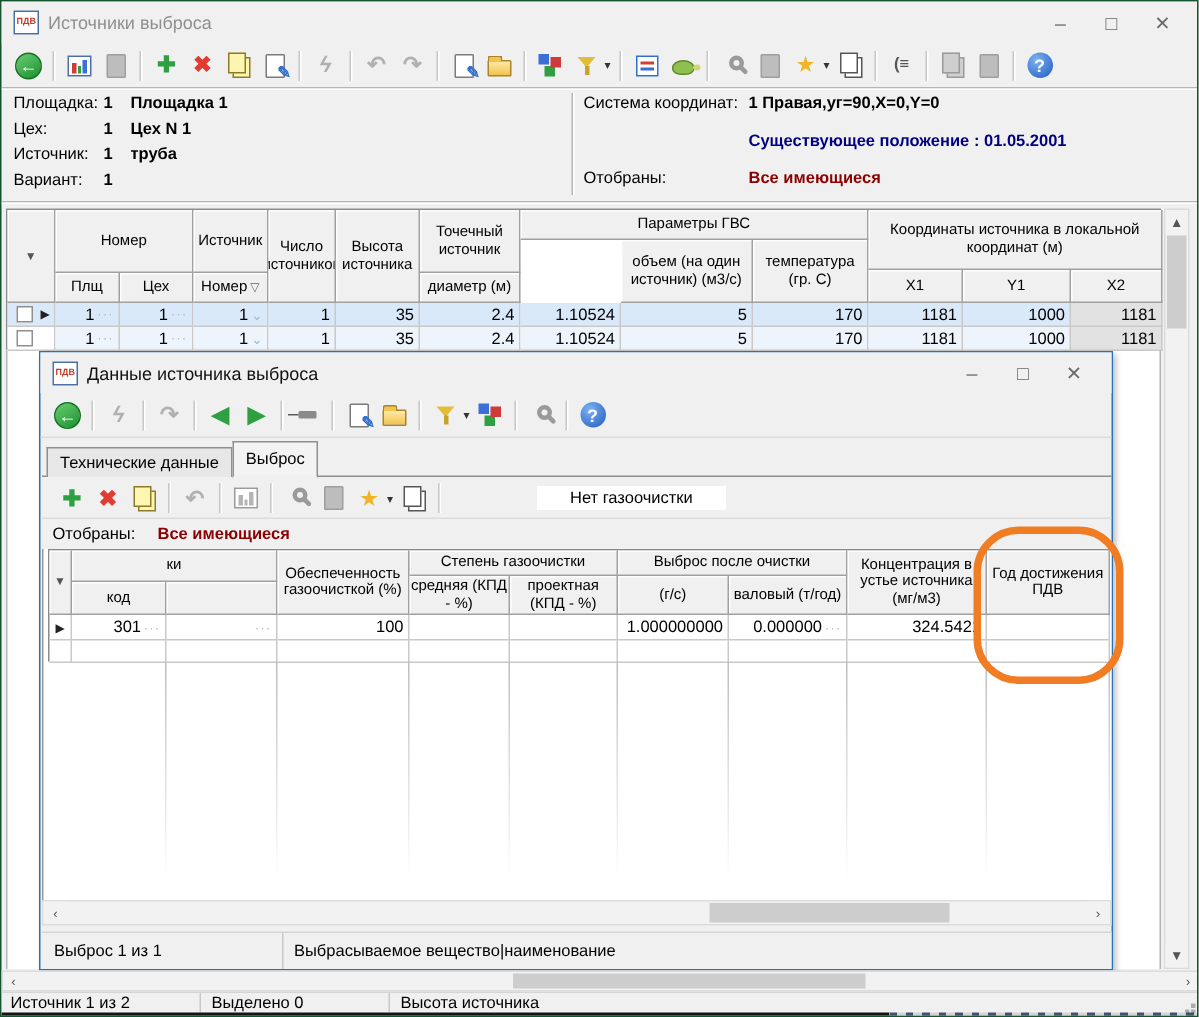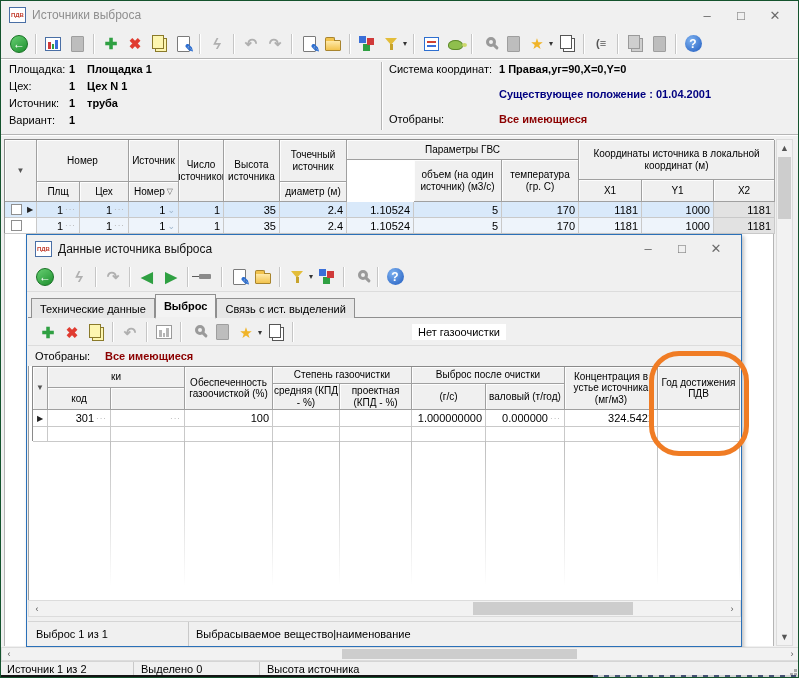--- a/index.html
+++ b/index.html
@@ -74,22 +74,22 @@
   .sb{background:#f2f2f2;border:1px solid #dcdcdc}
   .sb-btn{position:absolute;background:#f2f2f2;display:flex;align-items:center;justify-content:center;font-size:9px;color:#555}
   .sb-thumb{position:absolute;background:#cdcdcd}
   .statusbar{background:#f0f0f0;border-top:1px solid #d5d5d5;display:flex;align-items:center;font-size:11px}
   .st-sep{width:1px;height:100%;background:#c9c9c9;margin-right:7px}
   
   #dialog{position:absolute;left:25px;top:233px;width:716px;height:413px;background:#f0f0f0;
           border:1px solid #2a70b8;z-index:10;box-shadow:2px 2px 4px rgba(0,0,0,.25)}
   .tabstrip{position:absolute;left:1px;top:57px;width:713px;height:26px;display:flex;align-items:flex-end;padding-left:3px;border-bottom:1px solid #8f8f8f}
   .tab{font-size:11px;padding:2px 8px;border:1px solid #8f8f8f;border-bottom:none;background:#e7e7e7;height:20px;display:flex;align-items:center;position:relative;top:1px}
-  .tab.active{background:#f3f3f3;height:25px;z-index:2;border-bottom:2px solid #f0f0f0;top:2px;font-weight:bold}
-  .nogas{background:#fff;padding:2px 6px;font-size:11px;margin-left:114px}
+  .tab.active{background:#f3f3f3;height:25px;z-index:2;border-bottom:2px solid #f0f0f0;top:2px;font-weight:normal}
+  .nogas{background:#fff;padding:2px 22px;font-size:11px;margin-left:60px}
   .fadeline{position:absolute;width:1px;background:linear-gradient(#bdbdbd,rgba(200,200,200,0))}
   
   #ellipse{position:absolute;left:648px;top:350px;width:100px;height:105px;border:5px solid #f07c24;border-radius:30px;z-index:60;pointer-events:none}
   .etch-h{position:absolute;height:2px;border-top:1px solid #b5b5b5;border-bottom:1px solid #fff}
   .etch-v{position:absolute;width:2px;border-left:1px solid #b5b5b5;border-right:1px solid #fff}
   .grip{position:absolute;right:3px;bottom:3px;width:3px;height:3px;background:#ababab;box-shadow:-4px 4px 0 #ababab,4px -4px 0 #ababab,0 4px 0 #ababab,4px 0 0 #ababab,4px 4px 0 #ababab}
 </style>
 </head>
 <body>
 
@@ -207,21 +207,21 @@
     <span class="bval abs" style="left:68px;top:20px">1</span>
     <span class="bval abs" style="left:86px;top:20px">Цех N 1</span>
     <span class="lbl abs" style="left:8px;top:37px">Источник:</span>
     <span class="bval abs" style="left:68px;top:37px">1</span>
     <span class="bval abs" style="left:86px;top:37px">труба</span>
     <span class="lbl abs" style="left:8px;top:54px">Вариант:</span>
     <span class="bval abs" style="left:68px;top:54px">1</span>
     <div class="etch-v" style="left:380px;top:2px;height:68px"></div>
     <span class="lbl abs" style="left:388px;top:3px">Система координат:</span>
     <span class="bval abs" style="left:498px;top:3px">1  Правая,уг=90,X=0,Y=0</span>
-    <span class="bval navy abs" style="left:498px;top:28px">Существующее положение  : 01.04.2001</span>
+    <span class="bval navy abs" style="left:498px;top:28px">Существующее положение  : 01.05.2001</span>
     <span class="lbl abs" style="left:388px;top:53px">Отобраны:</span>
     <span class="bval dred abs" style="left:498px;top:53px">Все имеющиеся</span>
   </div>
   <div class="etch-h" style="left:0;top:133px;width:799px"></div>
 
   <div class="abs" style="left:3px;top:232px;width:770px;height:413px;background:#fff;border-left:1px solid #b5b5b5;border-right:1px solid #b5b5b5"></div>
 
   <div class="abs" style="left:3px;top:138px;width:770px;height:94px;border:1px solid #8a8a8a;background:#fff;z-index:2">
 
     <div class="hcell" style="left:0;top:0;width:32px;height:62px">
@@ -358,21 +358,20 @@
           <span class="mag"></span>
         </span>
       <span class="sep"></span>
       <span class="ic">
           <span class="helpc">?</span>
         </span>
     </div>
     <div class="tabstrip">
       <span class="tab">Технические данные</span>
       <span class="tab active">Выброс</span>
-      <span class="tab">Связь с ист. выделений</span>
     </div>
     <div class="tb abs" style="left:1px;top:84px;width:713px;height:27px;padding-left:8px;border-bottom:1px solid #dcdcdc">
       <span class="ic">
           <span class="g c-green">✚</span>
         </span>
       <span class="ic">
           <span class="g c-red">✖</span>
         </span>
       <span class="ic">
           <span class="copy2"></span>

